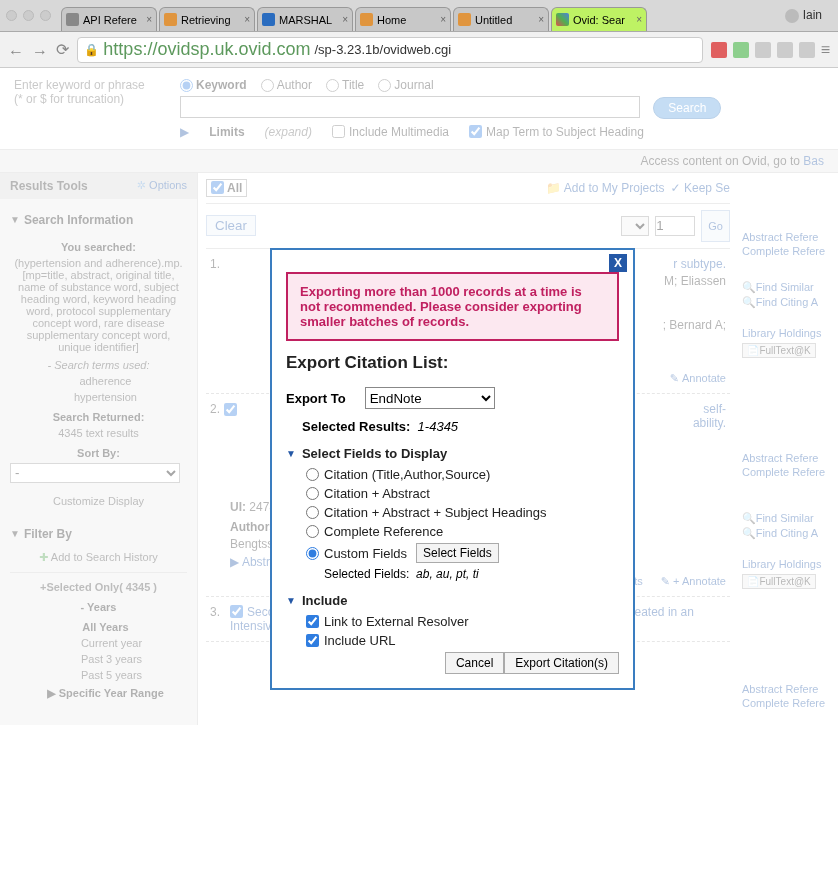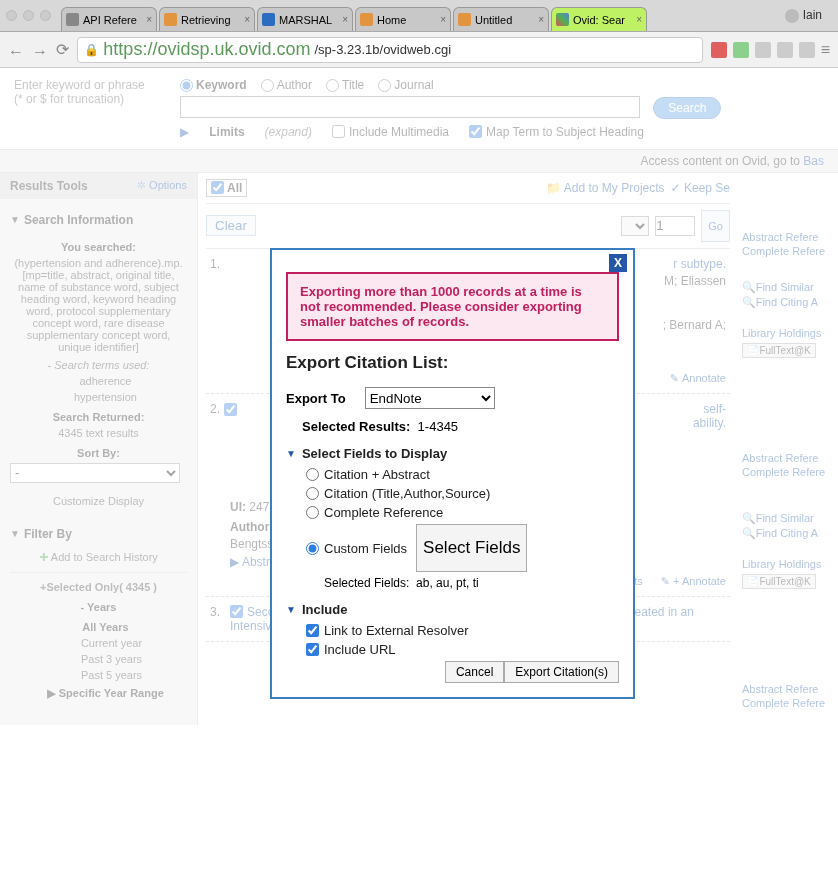--- a/index.html
+++ b/index.html
@@ -89,28 +89,28 @@
 
 .modal { position: absolute; left: 270px; top: 180px; width: 365px; background: #fff; border: 2px solid #3a7dc0; z-index: 10; font-size: 13px; }
 .modalclose { position: absolute; top: 4px; right: 6px; background: #2458a6; color: #fff; width: 18px; height: 18px; text-align: center; font-weight: bold; font-size: 12px; line-height: 18px; cursor: pointer; }
 .warnbox { margin: 22px 14px 12px; border: 2px solid #c02060; background: #fce8f0; padding: 10px 12px; color: #c02060; font-weight: bold; font-size: 13px; }
 .modalbody { padding: 0 14px 14px; }
 .modaltitle { font-weight: bold; font-size: 17px; color: #222; margin-bottom: 14px; }
 .fieldrow { display: flex; gap: 19px; align-items: center; margin-bottom: 10px; }
 .fieldlabel { font-weight: bold; }
 .exportsel { width: 130px; height: 22px; border: 1px solid #888; background: #fff; }
 .selresults { font-weight: bold; margin-left: 16px; margin-bottom: 12px; }
-.selresults .rng { font-weight: normal; }
+.selresults .rng { font-style: italic; font-weight: normal; }
 .subsec { display: flex; gap: 6px; align-items: center; font-weight: bold; color: #222; margin-bottom: 6px; }
 .subsec .tri { color: #2458a6; font-size: 10px; }
 .radiolist { margin-left: 20px; }
 .radiolist label { display: flex; gap: 5px; align-items: center; margin: 4px 0; color: #222; font-size: 13px; }
-.selfieldsbtn { background: #f4f4f4; border: 1px solid #aaa; padding: 13px 6px; font-size: 17px; margin-left: 4px; }
+.selfieldsbtn { background: #f4f4f4; border: 1px solid #aaa; padding: 2px 6px; font-size: 12px; margin-left: 4px; }
 .selectedfields { margin-left: 38px; margin-top: 4px; font-size: 12px; }
-.selectedfields .vals { }
+.selectedfields .vals { font-style: italic; }
 .chklist { margin-left: 20px; }
 .chklist label { display: flex; gap: 5px; align-items: center; margin: 4px 0; color: #222; }
 .modalbtns { display: flex; justify-content: flex-end; margin-top: 2px; }
 .mbtn { background: #f4f4f4; border: 1px solid #aaa; padding: 3px 10px; font-size: 12px; cursor: pointer; }
 input[type=radio], input[type=checkbox] { margin: 0; }
 input[type=radio].blue, input[type=checkbox].blue { accent-color: #2f7de0; }
 </style>
 </head>
 <body>
 
@@ -354,25 +354,29 @@
       </div>
       <div class="selresults"><span>Selected Results:</span> &nbsp;<span class="rng">1-4345</span></div>
 
       <div class="subsec">
           <span class="tri">▼</span>
           <span>Select Fields to Display</span>
         </div>
       <div class="radiolist">
         <label>
             <input type="radio" name="f" style="">
+            <span>Citation (Title,Author,Source)</span>
+          </label>
+        <label>
+            <input type="radio" name="f" style="">
             <span>Citation + Abstract</span>
           </label>
         <label>
             <input type="radio" name="f" style="">
-            <span>Citation (Title,Author,Source)</span>
+            <span>Citation + Abstract + Subject Headings</span>
           </label>
         <label>
             <input type="radio" name="f" style="">
             <span>Complete Reference</span>
           </label>
         <label>
             <input type="radio" name="f" class="blue" checked="" style="">
             <span>Custom Fields</span>
             <button class="selfieldsbtn">Select Fields</button>
           </label>

